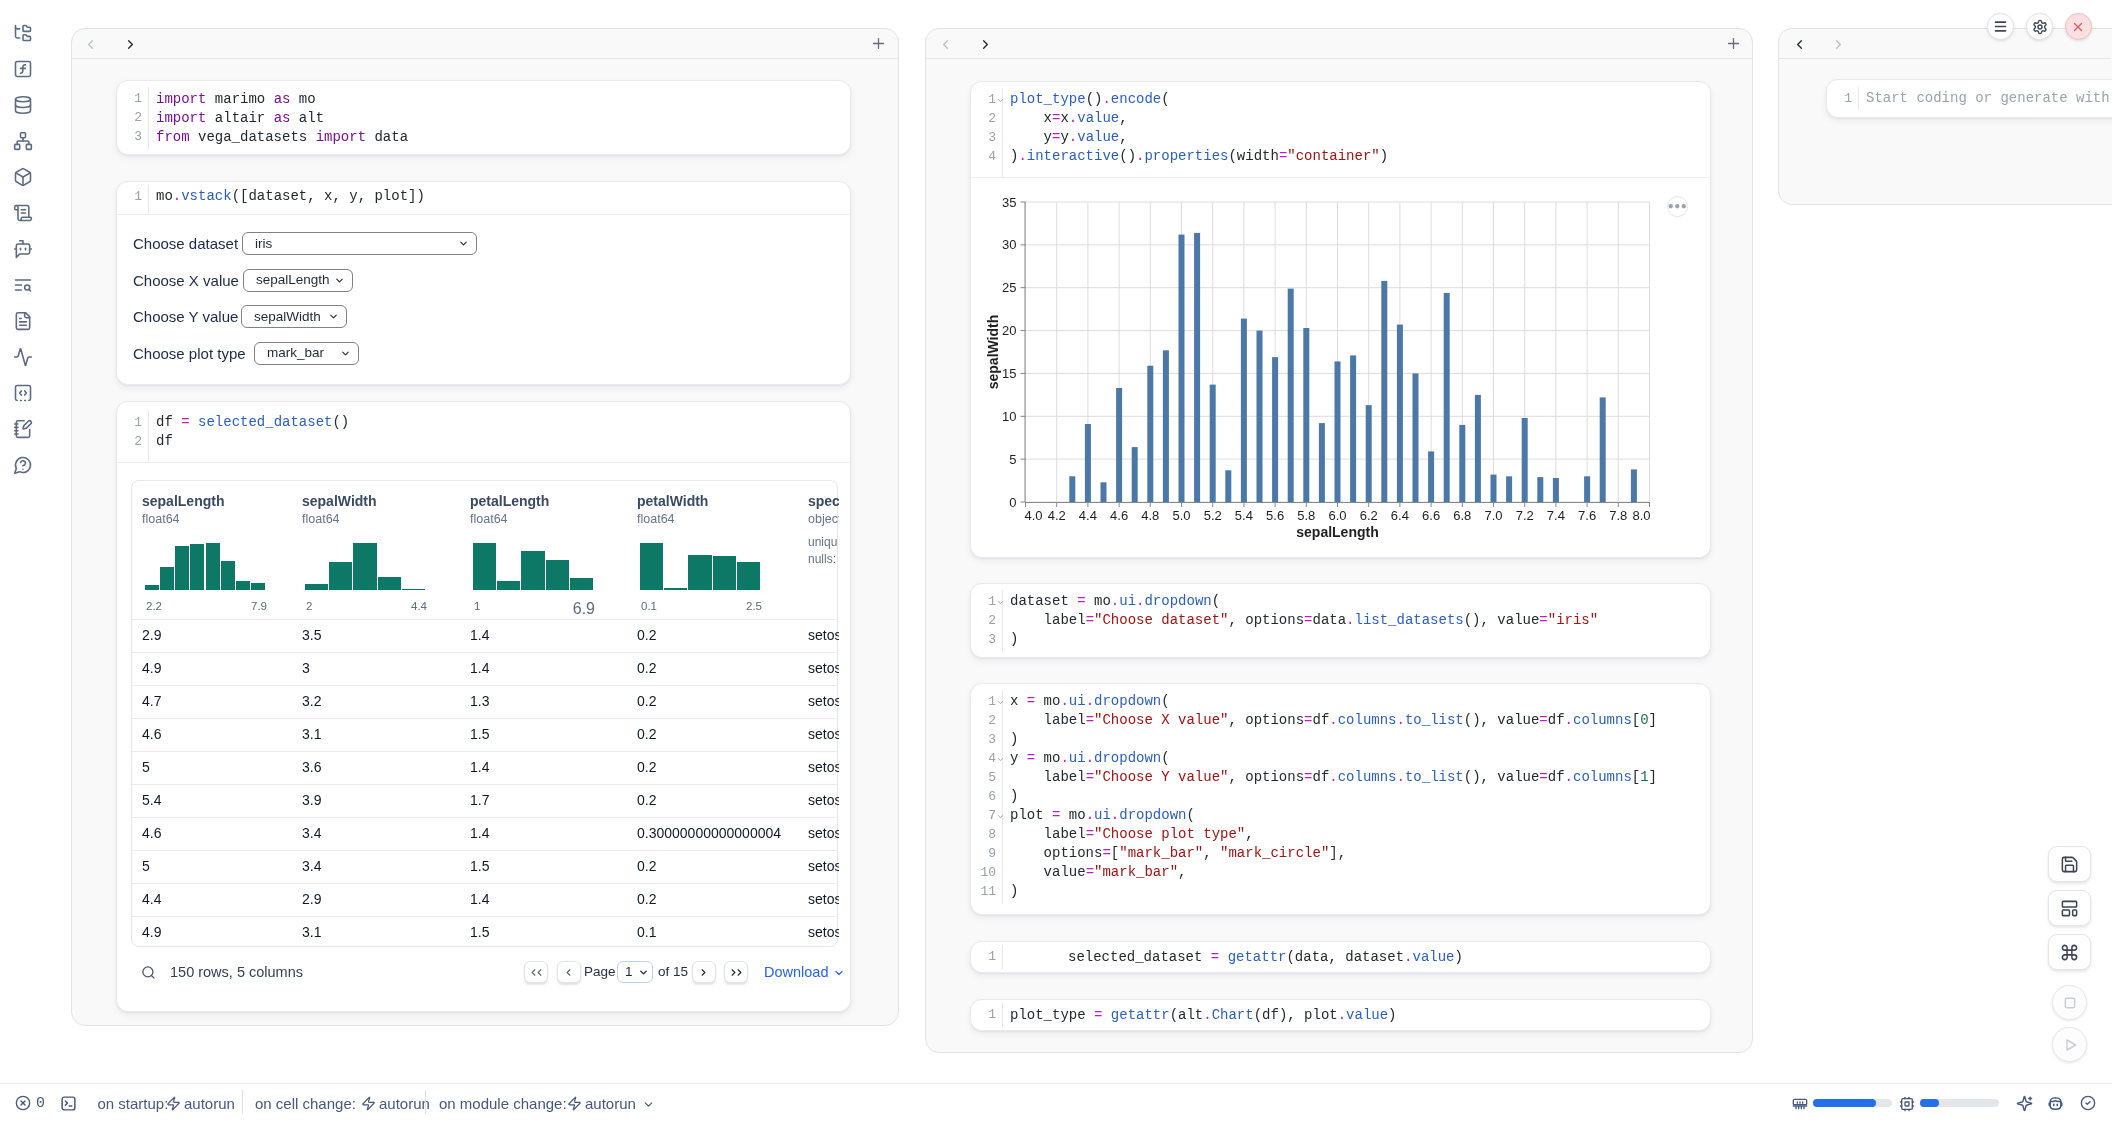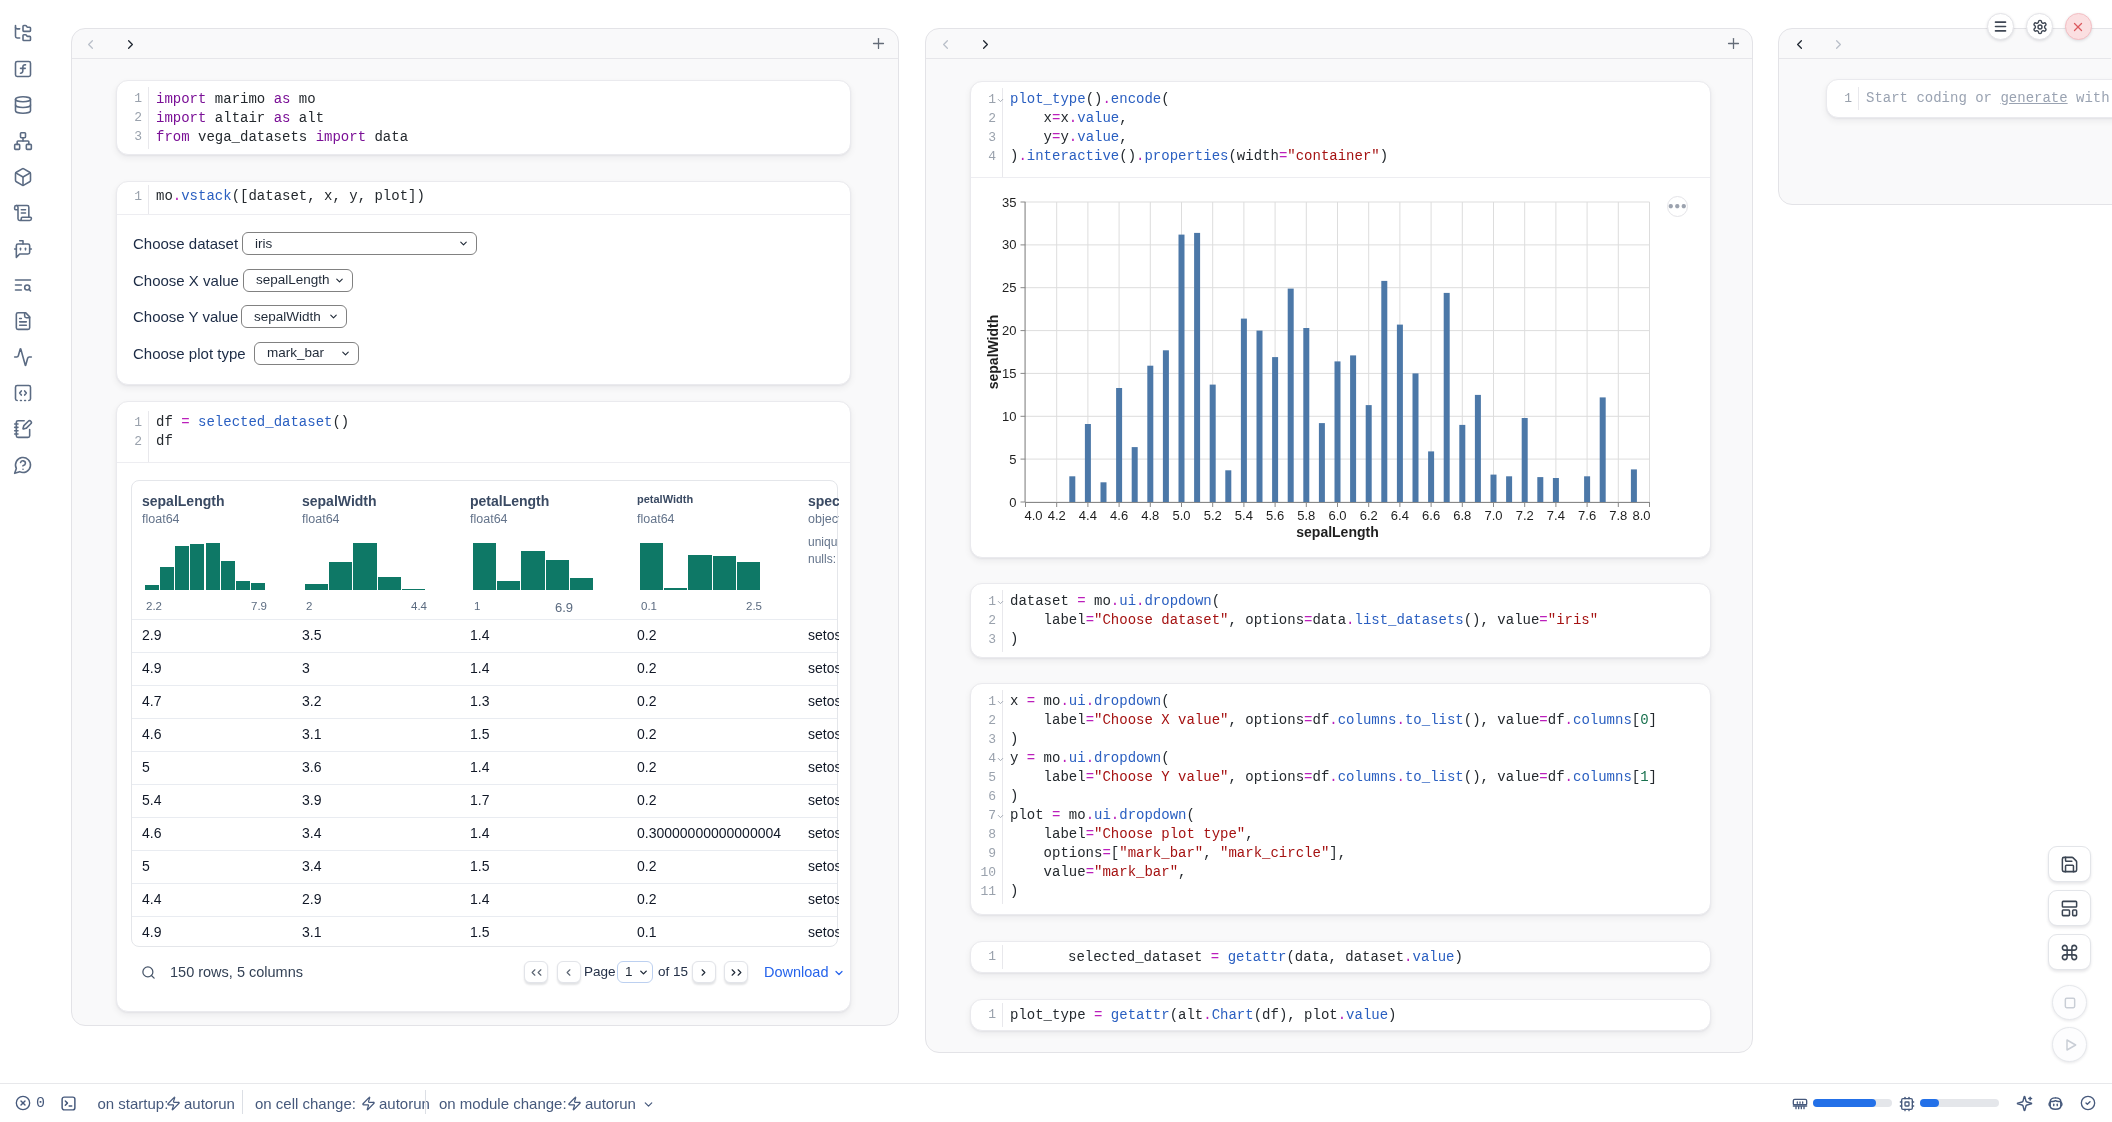--- a/index.html
+++ b/index.html
@@ -167,21 +167,21 @@
 <div class="ln" style="left:116px;top:433.5px">2</div>
 <div class="cl" style="left:156px;top:433px">df</div>
 <div class="divh" style="left:117px;width:733px;top:462px"></div>
 <div class="abs" style="left:131px;top:480px;width:707px;height:467px;background:#fff;border:1px solid #e4e6ea;border-radius:8px;overflow:hidden"></div>
 <div class="abs" style="left:142px;top:493px;font-size:14px;font-weight:bold;color:#3a4a63;width:150px;overflow:hidden;white-space:nowrap">sepalLength</div>
 <div class="abs" style="left:142px;top:512px;font-size:12.5px;color:#64748b">float64</div>
 <div class="abs" style="left:302px;top:493px;font-size:14px;font-weight:bold;color:#3a4a63;width:150px;overflow:hidden;white-space:nowrap">sepalWidth</div>
 <div class="abs" style="left:302px;top:512px;font-size:12.5px;color:#64748b">float64</div>
 <div class="abs" style="left:470px;top:493px;font-size:14px;font-weight:bold;color:#3a4a63;width:150px;overflow:hidden;white-space:nowrap">petalLength</div>
 <div class="abs" style="left:470px;top:512px;font-size:12.5px;color:#64748b">float64</div>
-<div class="abs" style="left:637px;top:493px;font-size:11px;font-weight:bold;color:#3a4a63;width:150px;overflow:hidden;white-space:nowrap">petalWidth</div>
+<div class="abs" style="left:637px;top:493px;font-size:14px;font-weight:bold;color:#3a4a63;width:150px;overflow:hidden;white-space:nowrap">petalWidth</div>
 <div class="abs" style="left:637px;top:512px;font-size:12.5px;color:#64748b">float64</div>
 <div class="abs" style="left:808px;top:493px;font-size:14px;font-weight:bold;color:#3a4a63;width:33px;overflow:hidden;white-space:nowrap">species</div>
 <div class="abs" style="left:808px;top:512px;font-size:12.5px;color:#64748b">object</div>
 <div class="abs" style="left:808px;top:535px;font-size:12px;color:#64748b">uniqu</div>
 <div class="abs" style="left:808px;top:552px;font-size:12px;color:#64748b">nulls:</div>
 <div class="abs" style="left:145.0px;top:585.3px;width:14.1px;height:4.7px;background:#0e7866"></div>
 <div class="abs" style="left:160.1px;top:566.5px;width:14.1px;height:23.5px;background:#0e7866"></div>
 <div class="abs" style="left:175.2px;top:545.8px;width:14.1px;height:44.2px;background:#0e7866"></div>
 <div class="abs" style="left:190.4px;top:544.4px;width:14.1px;height:45.6px;background:#0e7866"></div>
 <div class="abs" style="left:205.5px;top:543.0px;width:14.1px;height:47.0px;background:#0e7866"></div>
@@ -196,21 +196,21 @@
 <div class="abs" style="left:377.6px;top:576.8px;width:23.2px;height:13.2px;background:#0e7866"></div>
 <div class="abs" style="left:401.8px;top:588.5px;width:23.2px;height:1.5px;background:#0e7866"></div>
 <div class="abs" style="left:306px;top:600px;font-size:11.5px;color:#5b6b80">2</div>
 <div class="abs" style="left:387px;top:600px;font-size:11.5px;color:#5b6b80;width:40px;text-align:right">4.4</div>
 <div class="abs" style="left:473.0px;top:543.0px;width:23.2px;height:47.0px;background:#0e7866"></div>
 <div class="abs" style="left:497.2px;top:580.6px;width:23.2px;height:9.4px;background:#0e7866"></div>
 <div class="abs" style="left:521.4px;top:551.0px;width:23.2px;height:39.0px;background:#0e7866"></div>
 <div class="abs" style="left:545.6px;top:559.5px;width:23.2px;height:30.6px;background:#0e7866"></div>
 <div class="abs" style="left:569.8px;top:578.2px;width:23.2px;height:11.8px;background:#0e7866"></div>
 <div class="abs" style="left:474px;top:600px;font-size:11.5px;color:#5b6b80">1</div>
-<div class="abs" style="left:555px;top:600px;font-size:13px;color:#5b6b80;width:40px;">6.9</div>
+<div class="abs" style="left:555px;top:600px;font-size:16px;color:#5b6b80;width:40px;text-align:right">6.9</div>
 <div class="abs" style="left:640.0px;top:543.0px;width:23.2px;height:47.0px;background:#0e7866"></div>
 <div class="abs" style="left:664.2px;top:588.1px;width:23.2px;height:1.9px;background:#0e7866"></div>
 <div class="abs" style="left:688.4px;top:555.2px;width:23.2px;height:34.8px;background:#0e7866"></div>
 <div class="abs" style="left:712.6px;top:556.2px;width:23.2px;height:33.8px;background:#0e7866"></div>
 <div class="abs" style="left:736.8px;top:561.8px;width:23.2px;height:28.2px;background:#0e7866"></div>
 <div class="abs" style="left:641px;top:600px;font-size:11.5px;color:#5b6b80">0.1</div>
 <div class="abs" style="left:722px;top:600px;font-size:11.5px;color:#5b6b80;width:40px;text-align:right">2.5</div>
 <div class="abs" style="left:132px;top:618.5px;width:705px;height:1px;background:#e9ecf1"></div>
 <div class="abs" style="left:142px;top:627.0px;font-size:14px;color:#111827">2.9</div>
 <div class="abs" style="left:302px;top:627.0px;font-size:14px;color:#111827">3.5</div>
@@ -502,21 +502,21 @@
 <div class="divv" style="left:1002px;top:945px;height:24px"></div>
 <div class="ln" style="left:970px;top:949px">1</div>
 <div class="cl" style="left:1068px;top:948.5px">selected_dataset <span class="op">=</span> <span class="fn">getattr</span>(data, dataset<span class="op">.</span><span class="fn">value</span>)</div>
 <div class="cell" style="left:970px;top:999px;width:741px;height:32px"></div>
 <div class="divv" style="left:1002px;top:1003px;height:24px"></div>
 <div class="ln" style="left:970px;top:1007px">1</div>
 <div class="cl" style="left:1010px;top:1006.5px">plot_type <span class="op">=</span> <span class="fn">getattr</span>(alt<span class="op">.</span><span class="fn">Chart</span>(df), plot<span class="op">.</span><span class="fn">value</span>)</div>
 <div class="cell" style="left:1826px;top:79px;width:735px;height:39px"></div>
 <div class="divv" style="left:1858px;top:87px;height:23px"></div>
 <div class="ln" style="left:1826px;top:90.5px">1</div>
-<div class="cl" style="left:1866px;top:90px;color:#9aa3b2">Start coding or <span style="text-decoration:underline">generate</span> with</div>
+<div class="cl" style="left:1866px;top:90px;color:#9aa3b2">Start coding or <span style="">generate</span> with</div>
 <div class="abs" style="left:1987.1px;top:13.4px;width:27px;height:27px;background:#fff;border:1px solid #e4e4e8;border-radius:50%;box-shadow:0 1px 3px rgba(16,24,40,.13)"></div>
 <svg class="ic abs" style="left:1993.1px;top:19.4px" width="15" height="15" viewBox="0 0 24 24" fill="none" stroke="#3f4754" stroke-width="2.6" stroke-linecap="round">
     <path d="M4 5h16"></path>
     <path d="M4 12h16"></path>
     <path d="M4 19h16"></path>
   </svg>
 <div class="abs" style="left:2026px;top:13.4px;width:27px;height:27px;background:#fff;border:1px solid #e4e4e8;border-radius:50%;box-shadow:0 1px 3px rgba(16,24,40,.13)"></div>
 <svg class="ic abs" style="left:2031.5px;top:18.9px" width="16" height="16" viewBox="0 0 24 24" fill="none" stroke="#3f4754" stroke-width="2.1" stroke-linecap="round" stroke-linejoin="round">
     <path d="M12.22 2h-.44a2 2 0 0 0-2 2v.18a2 2 0 0 1-1 1.73l-.43.25a2 2 0 0 1-2 0l-.15-.08a2 2 0 0 0-2.73.73l-.22.38a2 2 0 0 0 .73 2.73l.15.1a2 2 0 0 1 1 1.72v.51a2 2 0 0 1-1 1.74l-.15.09a2 2 0 0 0-.73 2.73l.22.38a2 2 0 0 0 2.73.73l.15-.08a2 2 0 0 1 2 0l.43.25a2 2 0 0 1 1 1.73V20a2 2 0 0 0 2 2h.44a2 2 0 0 0 2-2v-.18a2 2 0 0 1 1-1.73l.43-.25a2 2 0 0 1 2 0l.15.08a2 2 0 0 0 2.73-.73l.22-.39a2 2 0 0 0-.73-2.73l-.15-.08a2 2 0 0 1-1-1.74v-.5a2 2 0 0 1 1-1.74l.15-.09a2 2 0 0 0 .73-2.73l-.22-.38a2 2 0 0 0-2.73-.73l-.15.08a2 2 0 0 1-2 0l-.43-.25a2 2 0 0 1-1-1.73V4a2 2 0 0 0-2-2z"></path>
     <circle cx="12" cy="12" r="3"></circle>

